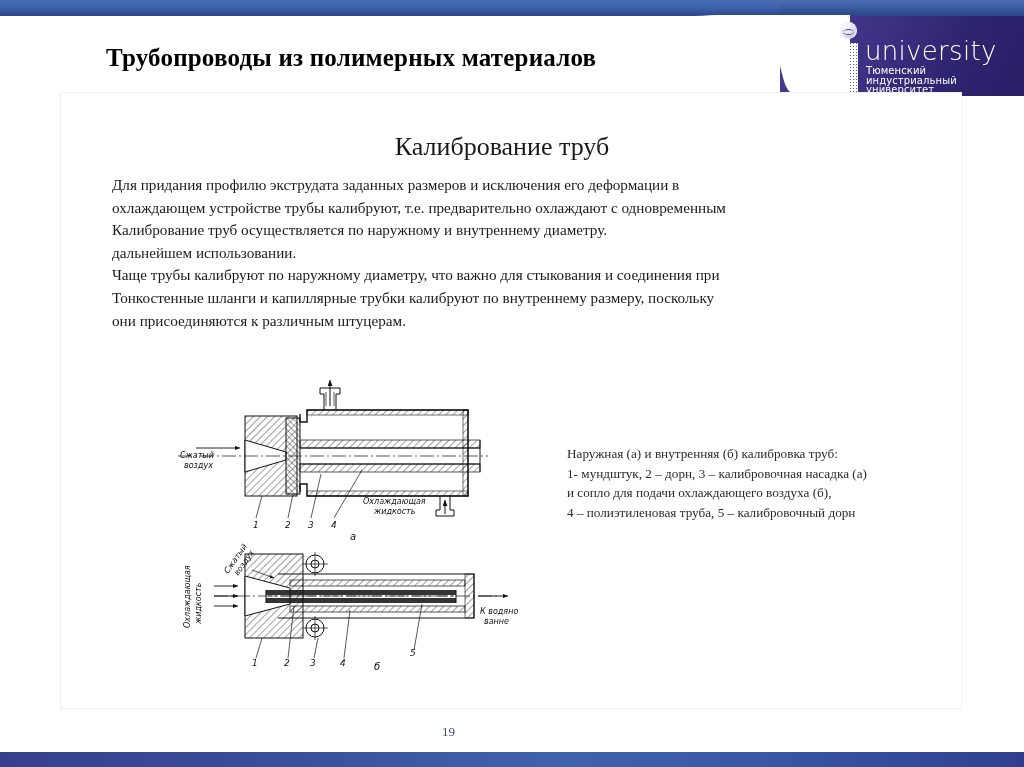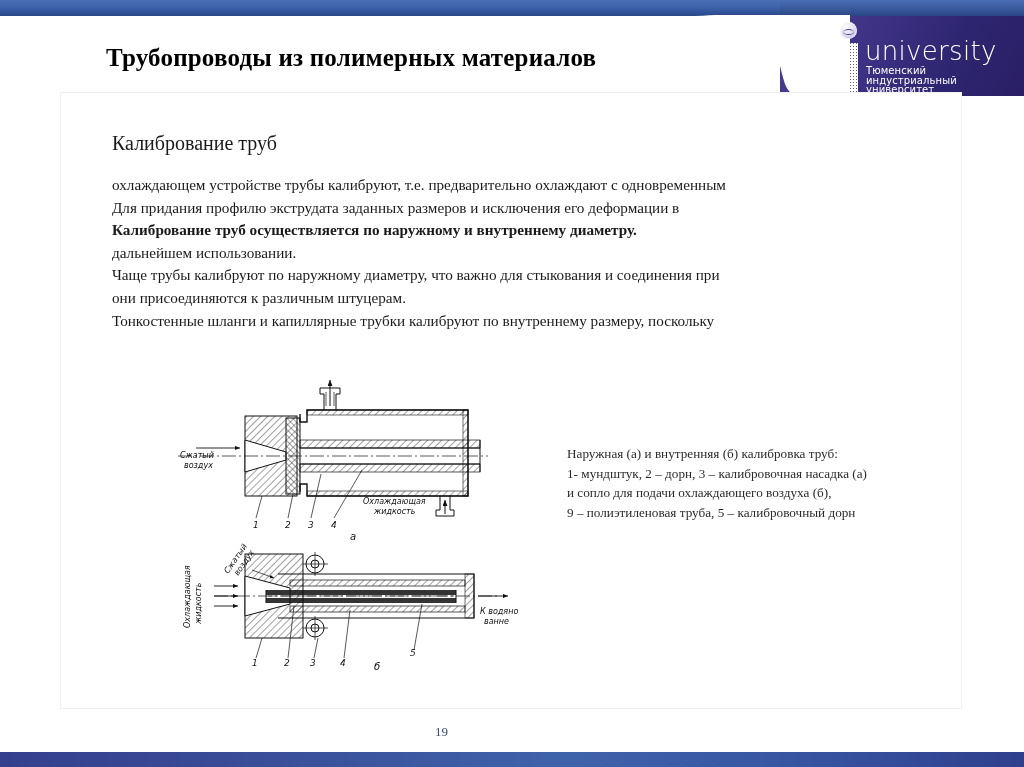--- a/index.html
+++ b/index.html
@@ -77,49 +77,49 @@
     line-height:1;
   }
   .logo .sub{
     position:absolute;left:31px;top:44px;
     font-family:"DejaVu Sans", sans-serif;
     font-size:10px;line-height:9.5px;color:#ffffff;letter-spacing:.1px;
   }
   
   .doc-heading{
     position:absolute;left:112px;top:132px;width:780px;
-    text-align:left;
-    font-size:20px;color:#1a1a1a;
+    text-align:center;
+    font-size:26px;color:#1a1a1a;
     font-family:"Liberation Serif", serif;
   }
   .doc-body{
     position:absolute;left:112px;top:174px;width:790px;
     font-size:15.2px;line-height:22.6px;color:#1a1a1a;
     font-family:"Liberation Serif", serif;
   }
   .doc-body p{margin:0;}
-  .doc-body p.b{font-weight:bold;}
+  .doc-body p.b{font-weight:normal;}
   
   .fig-caption{
     position:absolute;left:524px;top:444px;width:420px;
     font-size:13.2px;line-height:19.6px;color:#2b2b2b;
     font-family:"Liberation Serif", serif;
   }
   .fig-caption div{white-space:nowrap;margin-left:43px;}
   
   .figure{
     position:absolute;left:178px;top:378px;width:340px;height:300px;
   }
   .figure svg{display:block;}
   
   .page-num{
     position:absolute;left:0;top:724px;width:828px;
     text-align:left;
     font-family:"Liberation Serif", serif;
-    font-size:13px;color:#3b4a78;
+    font-size:13px;color:#3b4a78;padding-left:7px;
   }
   .page-num span{position:relative;left:435px;}
   
   .bottombar{
     position:absolute;left:0;top:752px;width:1024px;height:15px;
     background:linear-gradient(90deg,#35408c 0%,#3a4d98 25%,#3f63ab 55%,#3753a0 80%,#2f3f8d 100%);
   }
 </style>
 </head>
 <body>
@@ -147,34 +147,34 @@
     <div>индустриальный</div>
     <div>университет</div>
   </div>
 </div>
 
 <div class="content-frame"></div>
 
 <div class="doc-heading">Калибрование труб</div>
 
 <div class="doc-body">
+  <p>Для придания профилю экструдата заданных размеров и исключения его деформации в</p>
   <p>охлаждающем устройстве трубы калибруют, т.е. предварительно охлаждают с одновременным</p>
-  <p>Для придания профилю экструдата заданных размеров и исключения его деформации в</p>
   <p class="b">Калибрование труб осуществляется по наружному и внутреннему диаметру.</p>
   <p>дальнейшем использовании.</p>
   <p>Чаще трубы калибруют по наружному диаметру, что важно для стыкования и соединения при</p>
+  <p>Тонкостенные шланги и капиллярные трубки калибруют по внутреннему размеру, поскольку</p>
   <p>они присоединяются к различным штуцерам.</p>
-  <p>Тонкостенные шланги и капиллярные трубки калибруют по внутреннему размеру, поскольку</p>
 </div>
 
 <div class="fig-caption">
   <div>Наружная (а) и внутренняя (б) калибровка труб:</div>
   <div>1- мундштук, 2 – дорн, 3 – калибровочная насадка (а)</div>
   <div>и сопло для подачи охлаждающего воздуха (б),</div>
-  <div>9 – полиэтиленовая труба, 5 – калибровочный дорн</div>
+  <div>4 – полиэтиленовая труба, 5 – калибровочный дорн</div>
 </div>
 
 <div class="figure">
   <svg width="340" height="300" viewBox="0 0 340 300" xmlns="http://www.w3.org/2000/svg" font-family="DejaVu Sans, sans-serif">
     <defs>
       <pattern id="hatch" width="5" height="5" patternTransform="rotate(45)" patternUnits="userSpaceOnUse">
         <line x1="0" y1="0" x2="0" y2="5" stroke="#111" stroke-width="0.8"></line>
       </pattern>
       <pattern id="hatch2" width="4" height="4" patternTransform="rotate(-45)" patternUnits="userSpaceOnUse">
         <line x1="0" y1="0" x2="0" y2="4" stroke="#111" stroke-width="0.8"></line>

